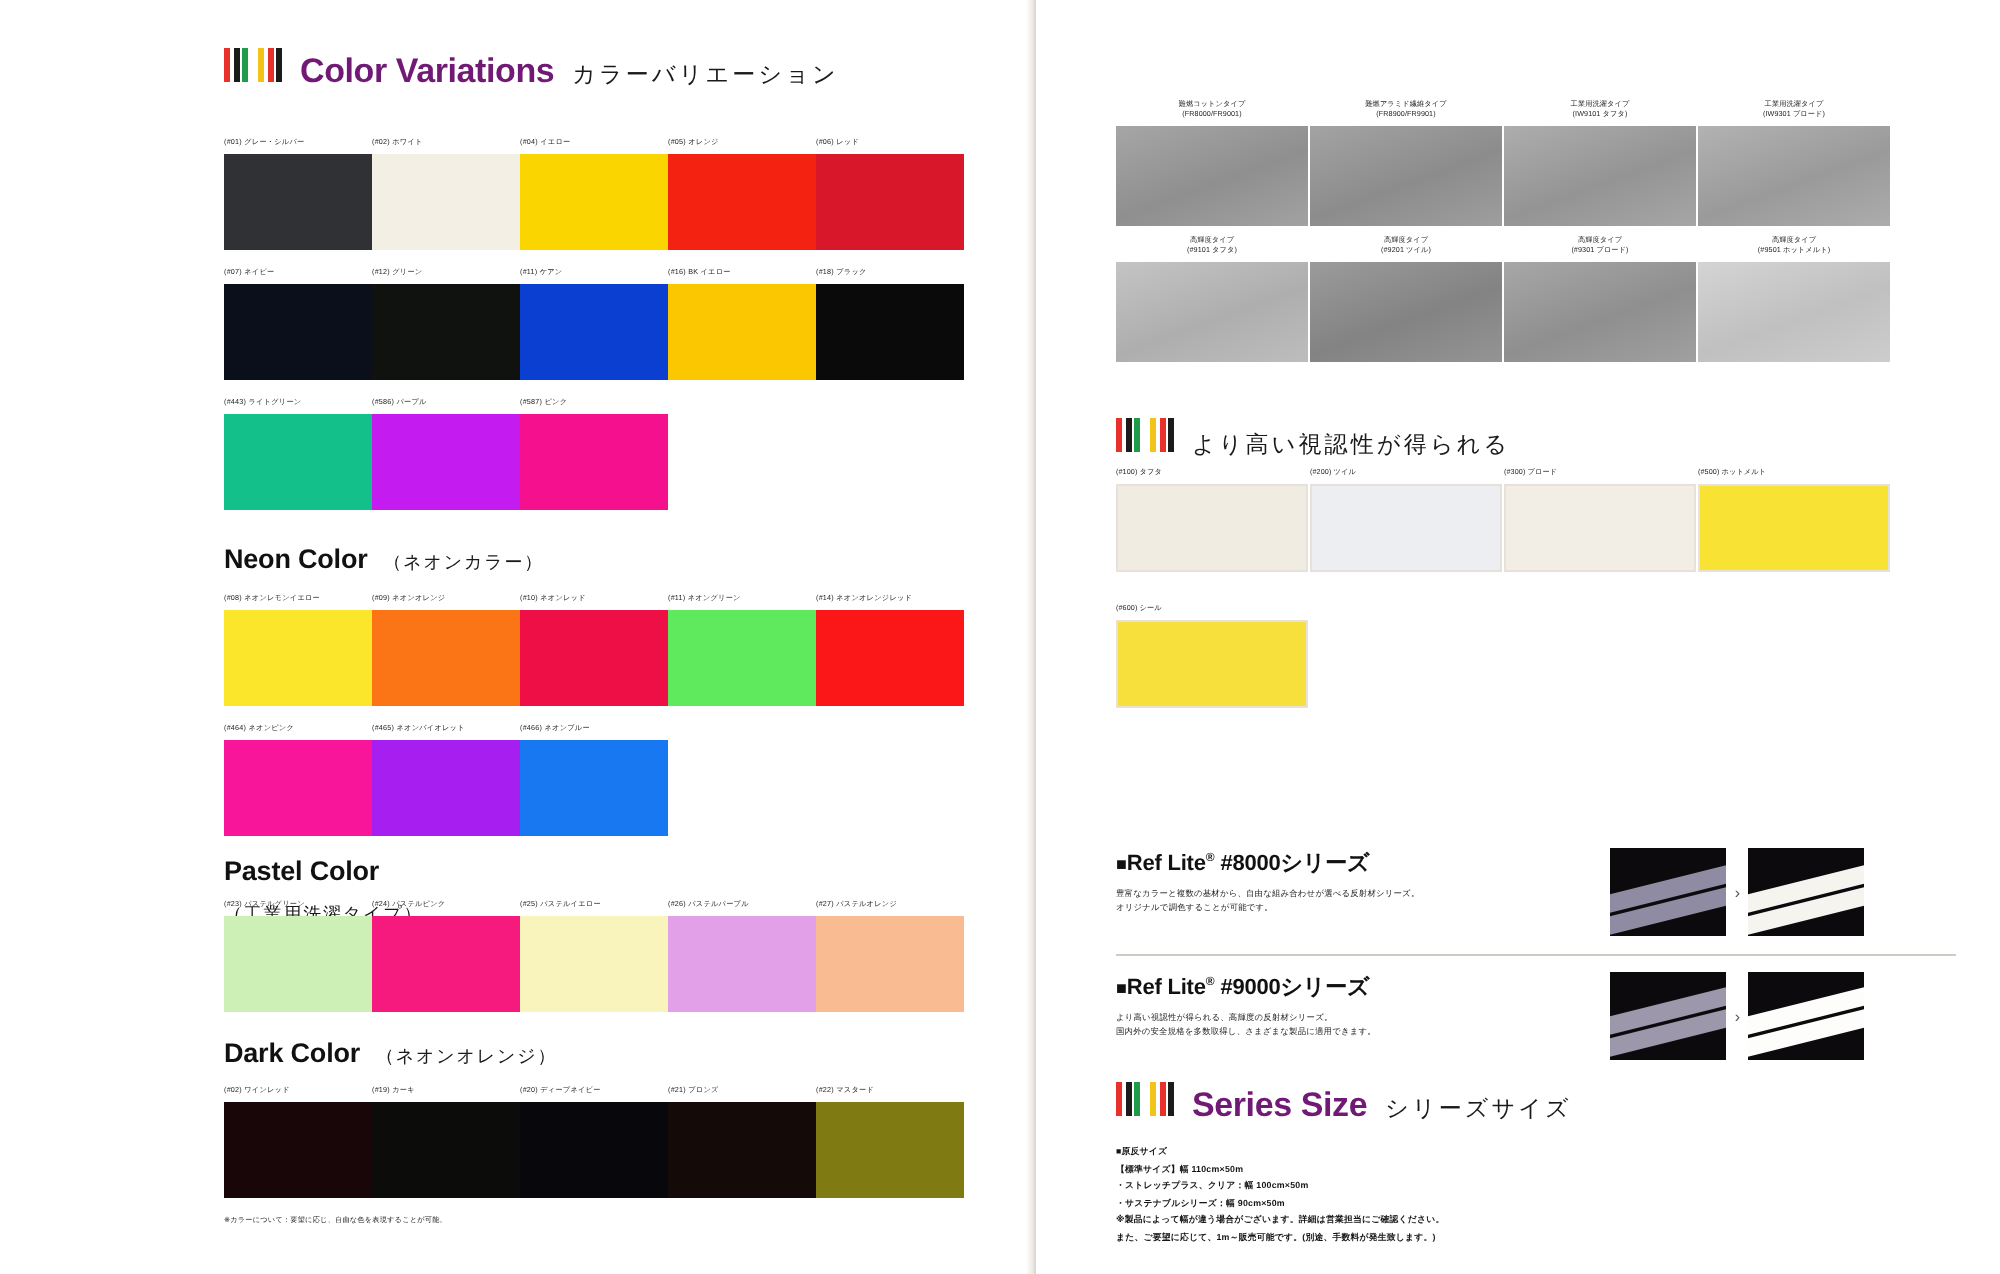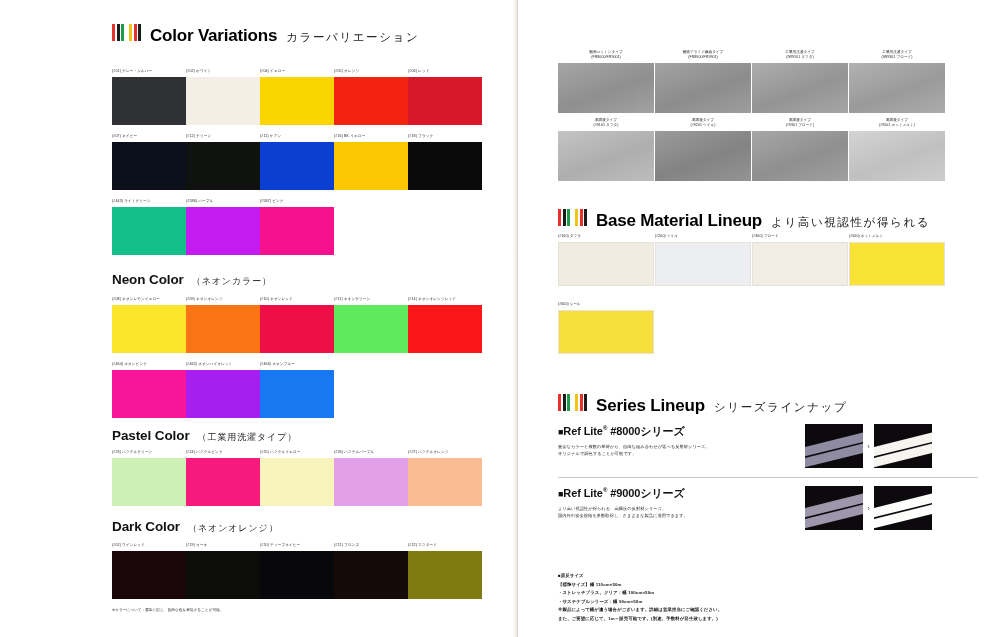--- a/index.html
+++ b/index.html
@@ -23,21 +23,21 @@
   .gutter{
     position:absolute;left:513px;top:0;width:9px;height:637px;
     background:linear-gradient(to right,#ffffff 0%,#e8e4dd 45%,#efebe4 55%,#ffffff 100%);
   }
 
   
   .sec-head{display:flex;align-items:baseline;gap:9px;}
   .bars{display:inline-flex;gap:1.5px;align-items:flex-end;}
   .bars i{display:block;width:3px;height:17px;}
   .sec-en{
-    font-size:17px;font-weight:bold;color:#000000;letter-spacing:-0.2px;
+    font-size:17px;font-weight:bold;color:#701a75;letter-spacing:-0.2px;
   }
   .sec-jp{font-size:11.5px;color:#1a1a1a;letter-spacing:1.6px;}
 
   
   .sub-head{display:flex;align-items:baseline;gap:8px;}
   .sub-en{font-size:13.5px;font-weight:bold;color:#111;letter-spacing:-0.1px;}
   .sub-jp{font-size:9px;color:#1a1a1a;letter-spacing:0.9px;}
 
   
   .sw-row{display:flex;gap:0px;}
@@ -213,21 +213,21 @@
             <div class="sw-label">(#465) ネオンバイオレット</div>
             <span class="sw-chip" style="background:#a61ef0"></span>
           </div>
         <div class="sw">
             <div class="sw-label">(#466) ネオンブルー</div>
             <span class="sw-chip" style="background:#1878f2"></span>
           </div>
       </div>
     </div>
 
-    <div class="sub-head" style="position:absolute;left:112px;top:428px;">
+    <div class="sub-head" style="position:absolute;left:112px;top:428px;flex-direction:column;">
       <span class="sub-en">Pastel Color</span>
       <span class="sub-jp">（工業用洗濯タイプ）</span>
     </div>
 
     <div style="position:absolute;left:112px;top:450px;">
       <div class="sw-row">
         <div class="sw">
             <div class="sw-label">(#23) パステルグリーン</div>
             <span class="sw-chip" style="background:#ccf0b6"></span>
           </div>
@@ -358,21 +358,20 @@
     <div class="sec-head" style="position:absolute;left:40px;top:209px;">
       <span class="bars">
         <i style="background:#e8312b"></i>
           <i style="background:#1b1b1b"></i>
           <i style="background:#1f9c4a"></i>
         <i style="background:#ffffff;width:2px"></i>
         <i style="background:#f0c419"></i>
           <i style="background:#e8312b"></i>
           <i style="background:#1b1b1b"></i>
       </span>
-      <span class="sec-en">Base Material Lineup</span>
       <span class="sec-jp">より高い視認性が得られる</span>
     </div>
 
     <div style="position:absolute;left:40px;top:234px;">
       <div class="mt-row">
         <div class="bm">
           <div class="bm-cap">(#100) タフタ</div>
           <span class="bm-chip" style="background:#f1ece1"></span>
         </div>
         <div class="bm">
@@ -392,33 +391,20 @@
 
     <div style="position:absolute;left:40px;top:302px;">
       <div class="mt-row">
         <div class="bm">
           <div class="bm-cap">(#600) シール</div>
           <span class="bm-chip" style="background:#f7e03c"></span>
         </div>
       </div>
     </div>
 
-    <div class="sec-head" style="position:absolute;left:40px;top:394px;">
-      <span class="bars">
-        <i style="background:#e8312b"></i>
-          <i style="background:#1b1b1b"></i>
-          <i style="background:#1f9c4a"></i>
-        <i style="background:#ffffff;width:2px"></i>
-        <i style="background:#f0c419"></i>
-          <i style="background:#e8312b"></i>
-          <i style="background:#1b1b1b"></i>
-      </span>
-      <span class="sec-en">Series Lineup</span>
-      <span class="sec-jp">シリーズラインナップ</span>
-    </div>
 
     <div style="position:absolute;left:40px;top:416px;width:420px;">
       <div class="sl-row">
         <div class="sl-text">
           <div class="sl-title">
             <span class="sq">■</span><span>Ref Lite</span><sup>®</sup> <span>#8000シリーズ</span>
           </div>
           <div class="sl-desc">
             <div>豊富なカラーと複数の基材から、自由な組み合わせが選べる反射材シリーズ。</div>
             <div>オリジナルで調色することが可能です。</div>
@@ -454,20 +440,33 @@
           </span>
           <span class="sl-sep">›</span>
           <span class="thumb">
             <span class="band" style="top:15px;background:#fdfdfb"></span>
             <span class="band" style="top:26px;background:#fdfdfb"></span>
           </span>
         </div>
       </div>
     </div>
 
+    <div class="sec-head" style="position:absolute;left:40px;top:541px;">
+      <span class="bars">
+        <i style="background:#e8312b"></i>
+          <i style="background:#1b1b1b"></i>
+          <i style="background:#1f9c4a"></i>
+        <i style="background:#ffffff;width:2px"></i>
+        <i style="background:#f0c419"></i>
+          <i style="background:#e8312b"></i>
+          <i style="background:#1b1b1b"></i>
+      </span>
+      <span class="sec-en">Series Size</span>
+      <span class="sec-jp">シリーズサイズ</span>
+    </div>
 
     <div class="ss-body" style="position:absolute;left:40px;top:572px;">
       <div>■原反サイズ</div>
       <div>【標準サイズ】幅 110cm×50m</div>
       <div>・ストレッチプラス、クリア：幅 100cm×50m</div>
       <div>・サステナブルシリーズ：幅 90cm×50m</div>
       <div>※製品によって幅が違う場合がございます。詳細は営業担当にご確認ください。</div>
       <div>また、ご要望に応じて、1m～販売可能です。(別途、手数料が発生致します。)</div>
     </div>
 

